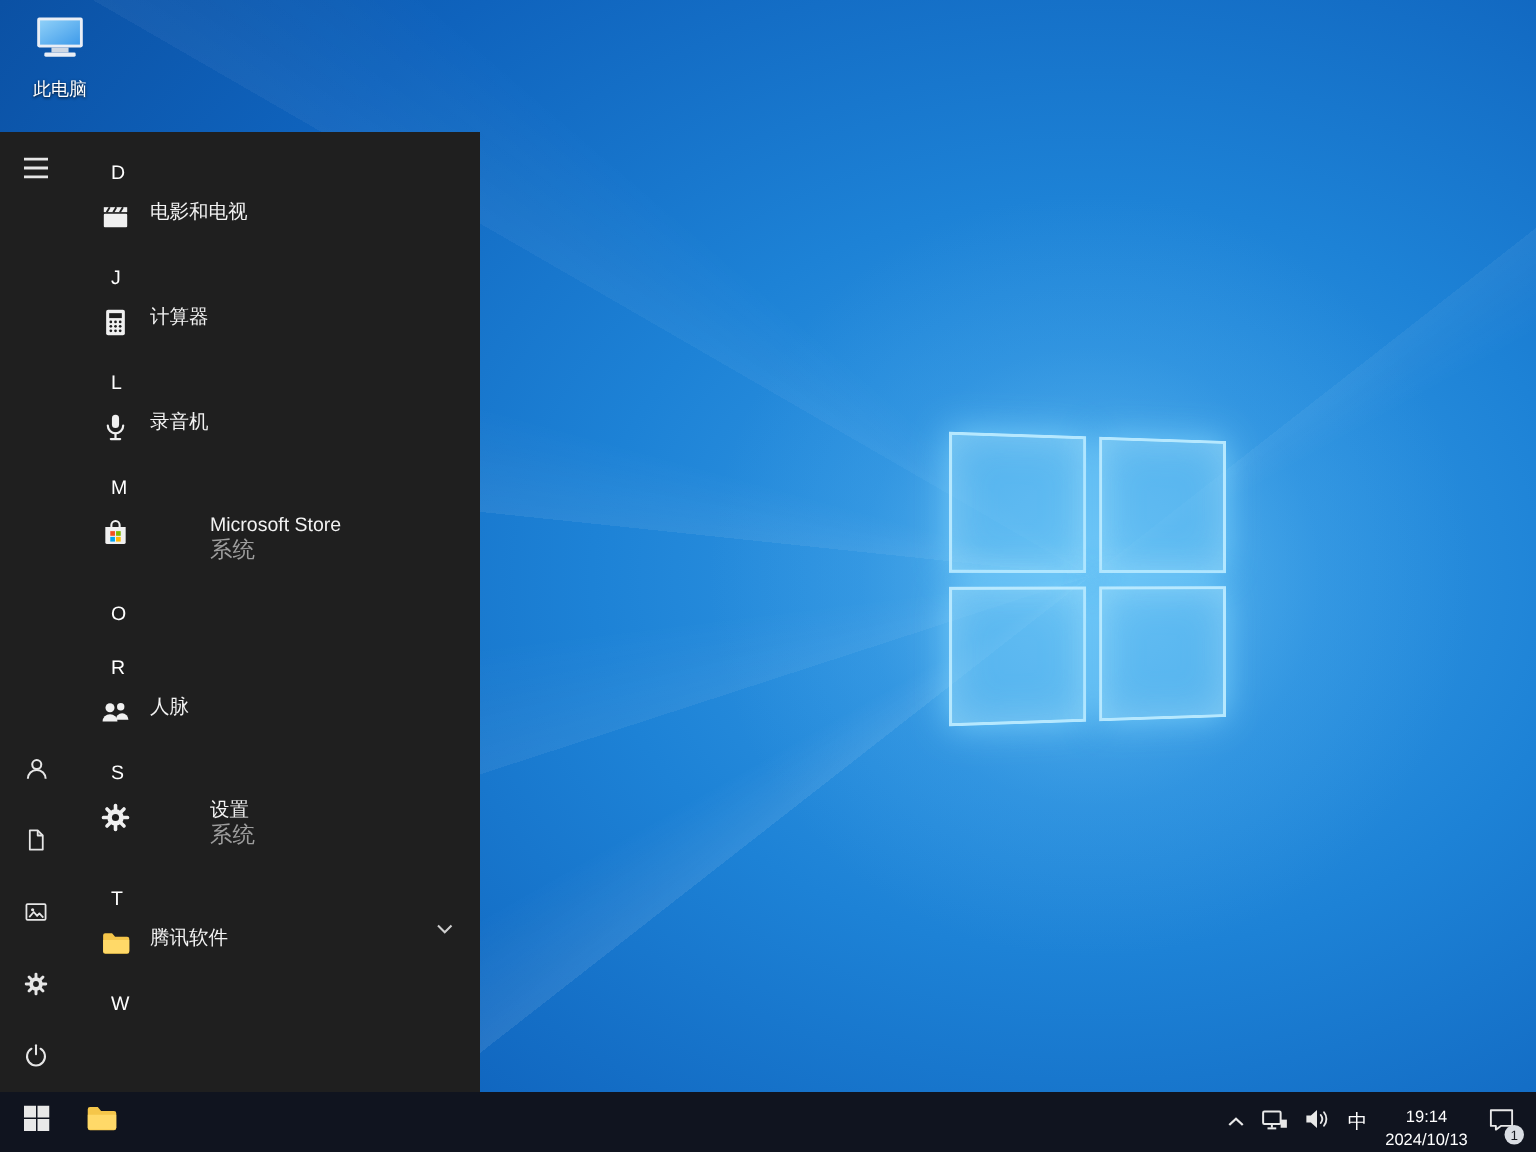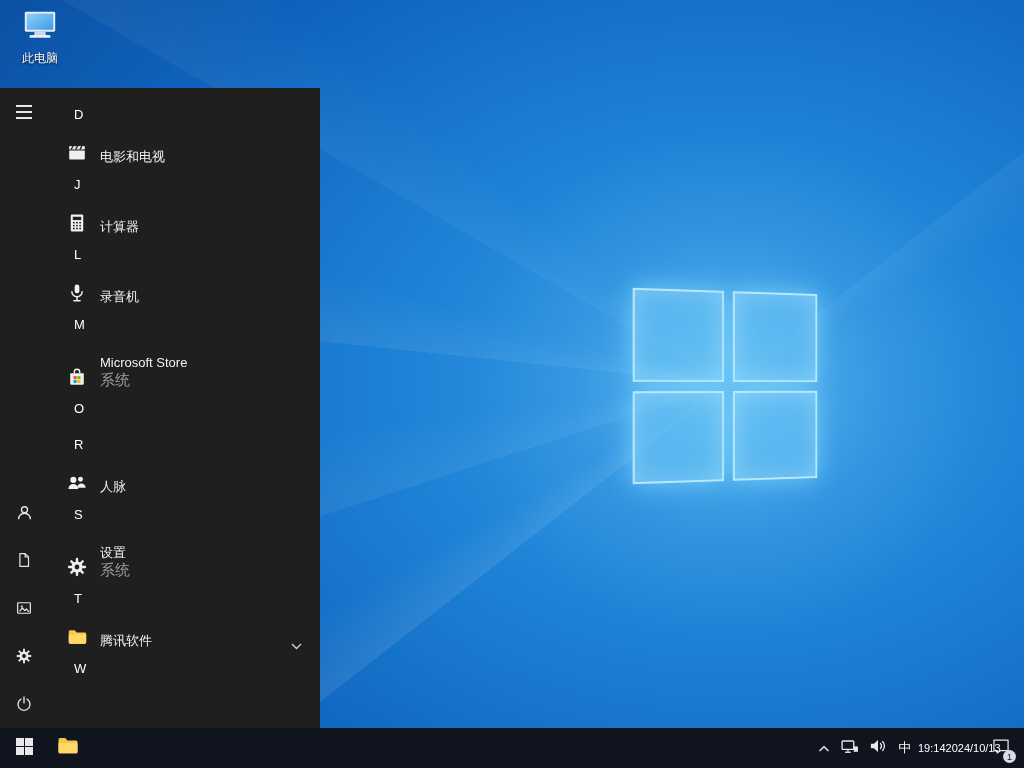--- a/index.html
+++ b/index.html
@@ -32,38 +32,38 @@
 
   
   .start-menu { position:absolute; left:0; top:88px; width:320px; height:640px;
     background:#1f1f1f; display:flex; z-index:5; }
   .rail { position:relative; width:48px; flex-shrink:0; }
   .rail-btn { width:48px; height:48px; display:flex; align-items:center; justify-content:center; color:#e6e6e6; }
   .rail-bottom { position:absolute; bottom:0; left:0; }
   .app-list { flex:1; padding-top:8px; overflow:hidden; }
   .section-letter { height:36px; display:flex; align-items:center; padding-left:26px;
     color:#fff; font-size:13px; }
-  .app-row { height:34px; display:flex; align-items:flex-end; padding-left:16px; color:#f2f2f2; font-size:13px; }
-  .app-row.tall { height:48px; }
+  .app-row { height:34px; display:flex; align-items:flex-start; padding-left:16px; color:#f2f2f2; font-size:13px; }
+  .app-row.tall { height:48px;gap:40px; }
   .app-icon { width:26px; height:26px; margin-right:10px; flex-shrink:0;
     display:flex; align-items:center; justify-content:center; }
   .app-texts { display:flex; flex-direction:column; line-height:1.25; }
   .app-sub { font-size:15px; color:#9d9d9d; }
   .row-chevron { margin-left:auto; margin-right:18px; display:flex; }
 
   
   .taskbar { position:absolute; left:0; bottom:0; width:1024px; height:40px;
     background:#10141f; display:flex; align-items:stretch; z-index:10; }
   .tb-btn { width:48px; display:flex; align-items:center; justify-content:center; }
   .tb-app { width:40px; display:flex; align-items:center; justify-content:center; }
   .tray { margin-left:auto; display:flex; align-items:stretch; padding-right:6px; }
   .tray-btn { display:flex; align-items:center; justify-content:center; color:#e8e8e8; }
   .tray-btn.narrow { width:24px; } .tray-btn.mid { width:28px; }
   .tray-ime { width:26px; font-size:13px; color:#fff; }
-  .tray-clock { width:66px; display:flex; flex-direction:row; align-items:center; justify-content:flex-start;
+  .tray-clock { width:66px; display:flex; flex-direction:column; align-items:center; justify-content:flex-end;
     color:#fff; font-size:11px; line-height:1.35; }
   .tray-action { width:34px; position:relative; }
   .badge { position:absolute; right:2px; bottom:5px; width:13px; height:13px; border-radius:50%;
     background:#d9dde3; color:#15181f; font-size:9px; display:flex; align-items:center; justify-content:center; }
 </style>
 </head>
 <body>
 
 <div class="stage">
 

